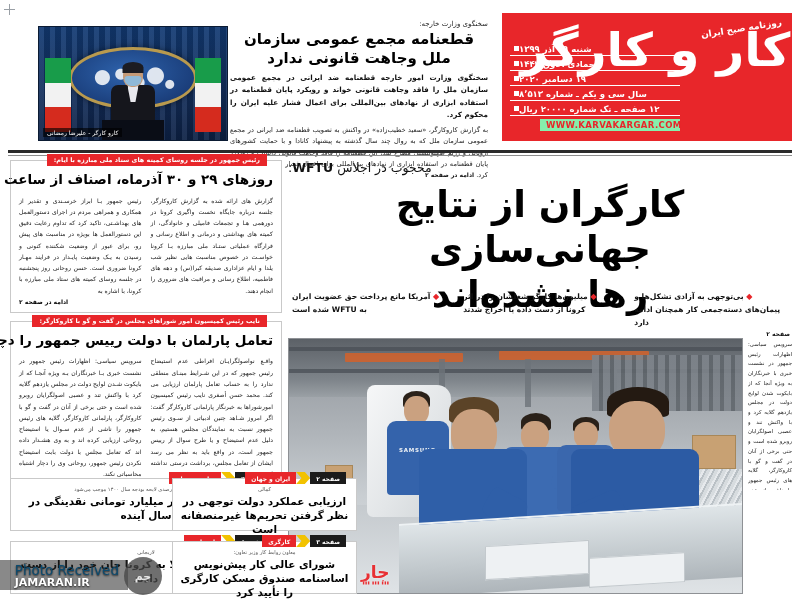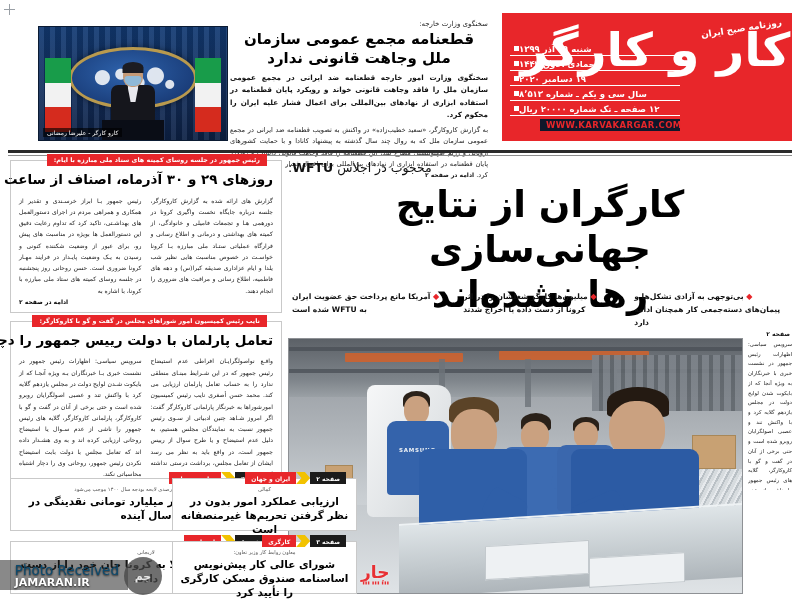--- a/index.html
+++ b/index.html
@@ -52,21 +52,21 @@
   }
   .mast-line .bullet{
     width:5px; height:5px; background:#fff; margin-left:4px; flex:0 0 auto;
   }
   .mast-line .txt{
     font-size:8.5px; color:#fff; font-weight:bold; white-space:nowrap;
     letter-spacing:.2px;
   }
   .mast-url{
     position:absolute; right:112px; top:106px;
-    background:#0f172a; color:#e8262a;
+    background:#86efac; color:#e8262a;
     font-size:8.5px; font-weight:bold; letter-spacing:.4px;
     padding:1px 6px; direction:ltr; text-align:center; width:140px;
   }
 
   
   .top-article{
     position:absolute; left:18px; top:12px; width:470px; height:125px;
   }
   .ta-photo{
     position:absolute; right:260px; top:6px; width:190px; height:115px;
@@ -603,21 +603,21 @@
 
   <div class="bottom-right">
 
     <div class="bbox">
       <div class="bflag">
         <span class="cat">ایران و جهان</span>
         <span class="chev"></span>
         <span class="pg">صفحه ۲</span>
       </div>
       <div class="bkick">کمالی</div>
-      <div class="btitle">ارزیابی عملکرد امور بدون در نظر گرفتن تحریم‌ها غیرمنصفانه است</div>
+      <div class="btitle">ارزیابی عملکرد دولت توجهی در نظر گرفتن تحریم‌ها غیرمنصفانه است</div>
     </div>
 
     <div class="bbox">
       <div class="bflag">
         <span class="cat">کارگری</span>
         <span class="chev"></span>
         <span class="pg">صفحه ۳</span>
       </div>
       <div class="bkick">معاون روابط کار وزیر تعاون:</div>
       <div class="btitle">شورای عالی کار پیش‌نویس اساسنامه صندوق مسکن کارگری را تأیید کرد</div>

